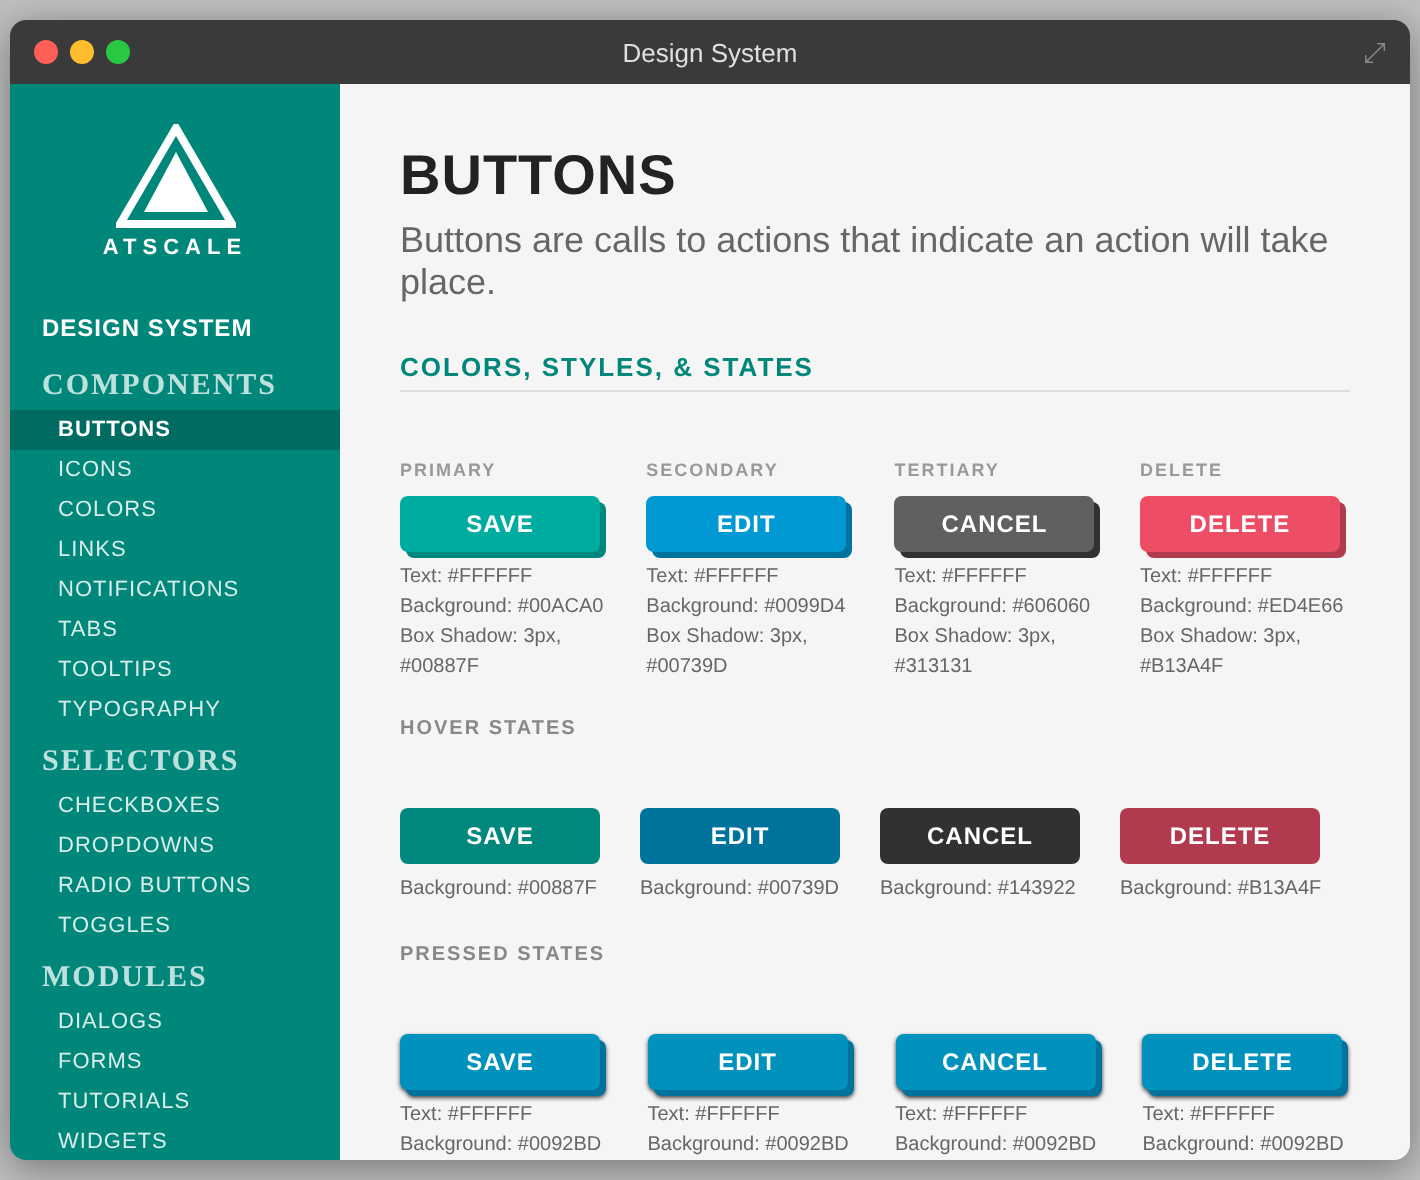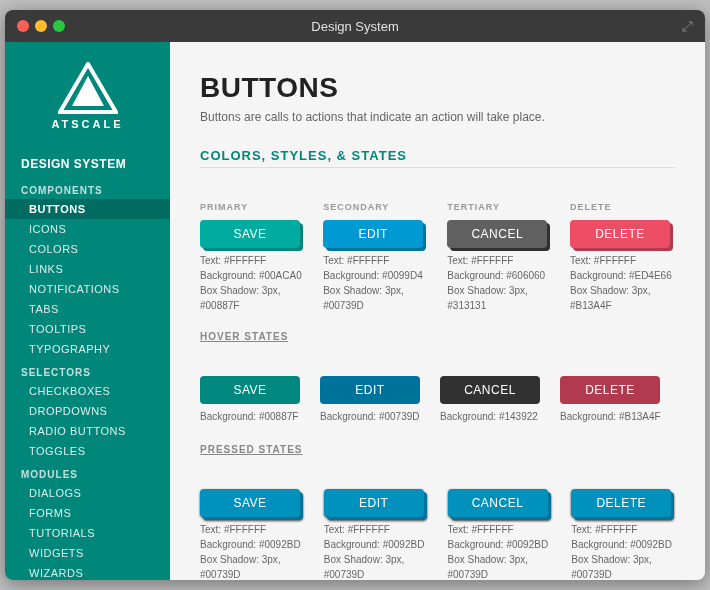--- a/index.html
+++ b/index.html
@@ -90,25 +90,26 @@
     }
     .sidebar-section-title {
       color: white;
       font-size: 12px;
       font-weight: 700;
       padding: 12px 16px 6px;
       letter-spacing: 0.5px;
     }
     .sidebar-group-title {
       color: rgba(255,255,255,0.75);
-      font-size: 10px;
+      font-size: 15px;
       font-weight: 700;
       padding: 8px 16px 3px;
       letter-spacing: 1px;
       text-transform: uppercase;
+      font-family: Liberation Serif, serif;
     }
     .sidebar-item {
       padding: 4px 16px 4px 24px;
       color: rgba(255,255,255,0.85);
       font-size: 11px;
       cursor: pointer;
       text-transform: uppercase;
       letter-spacing: 0.5px;
     }
     .sidebar-item.active {
@@ -124,21 +125,21 @@
       padding: 30px 30px 20px;
     }
     .page-title {
       font-size: 28px;
       font-weight: 800;
       color: #222;
       margin-bottom: 6px;
       letter-spacing: 0.5px;
     }
     .page-subtitle {
-      font-size: 12px;
+      font-size: 18px;
       color: #666;
       margin-bottom: 24px;
     }
     .section-title {
       color: #00877a;
       font-size: 13px;
       font-weight: 700;
       letter-spacing: 1px;
       margin-bottom: 16px;
       border-bottom: 1px solid #ddd;
@@ -160,21 +161,21 @@
       color: #999;
       letter-spacing: 1px;
       margin-bottom: 8px;
       text-transform: uppercase;
     }
     .btn {
       border: none;
       border-radius: 4px;
       padding: 7px 18px;
       font-size: 12px;
-      font-weight: 400;
+      font-weight: 700;
       cursor: pointer;
       letter-spacing: 0.5px;
       width: 100px;
       color: #ffffff;
     }
     .btn-primary { background: #00ACA0; box-shadow: 3px 3px 0 #00887F; }
     .btn-secondary { background: #0099D4; box-shadow: 3px 3px 0 #00739D; }
     .btn-tertiary { background: #606060; box-shadow: 3px 3px 0 #313131; }
     .btn-delete { background: #ED4E66; box-shadow: 3px 3px 0 #B13A4F; }
     .btn-hover-primary { background: #00887F; }
@@ -195,21 +196,20 @@
     .button-section {
       margin-bottom: 20px;
     }
     .button-section-label {
       font-size: 10px;
       font-weight: 700;
       color: #888;
       letter-spacing: 1px;
       text-transform: uppercase;
       margin-bottom: 10px;
-      text-decoration: underline;
     }
   </style>
 </head>
 <body>
 
 <div class="window">
 
   <div class="titlebar">
     <div class="traffic-lights">
       <div class="traffic-light tl-red"></div>

